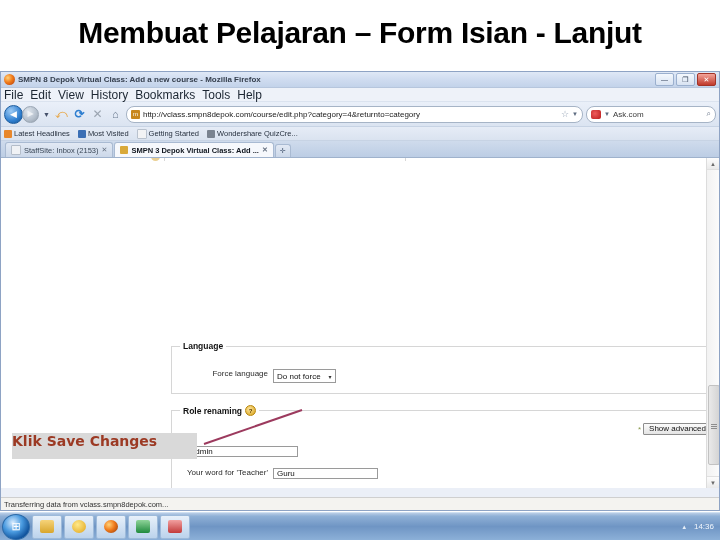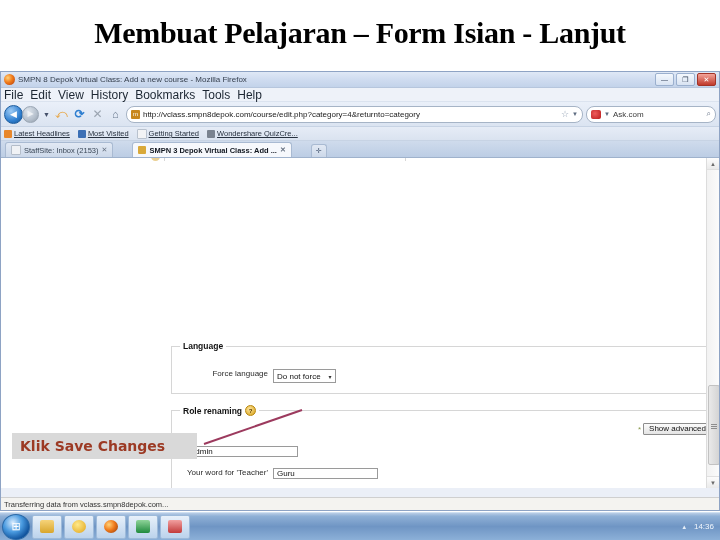--- a/index.html
+++ b/index.html
@@ -8,21 +8,21 @@
     background: #ffffff;
     font-family: "Liberation Sans", sans-serif;
     overflow: hidden;
   }
   #page { position: relative; width: 720px; height: 540px; background:#fff; }
 
   
   .slide-title {
     position: absolute; left: 0; top: 16px; width: 720px;
     text-align: center;
-    font-family: Liberation Serif, serif;
+    font-family: Liberation Sans, sans-serif;
     font-size: 30px; font-weight: bold; color: #000;
     letter-spacing: -0.3px;
     white-space: nowrap;
   }
 
   
   .browser {
     position: absolute; left: 0; top: 71px; width: 720px; height: 440px;
     background: #ebeff7;
     border: 1px solid #8ea3c4;
@@ -38,20 +38,21 @@
     display: flex; align-items: center;
   }
   .ff-logo {
     width: 11px; height: 11px; margin: 0 3px 0 3px; border-radius: 50%;
     background: radial-gradient(circle at 35% 35%, #ffd27a 0%, #f07b1c 45%, #b03a0a 100%);
     flex: 0 0 auto;
   }
   .title-text {
     font-size: 8px; color: #36404f; white-space: nowrap; overflow: hidden;
     flex: 1 1 auto;
+    font-weight: bold;
   }
   .wincontrols { display: flex; gap: 2px; margin-right: 3px; flex: 0 0 auto; }
   .wc {
     width: 17px; height: 11px; border: 1px solid #9bb0ce; border-radius: 2px;
     background: linear-gradient(to bottom,#f4f8fd,#d8e3f2);
     display: flex; align-items: center; justify-content: center;
     font-size: 7px; color: #33425a; line-height: 1;
   }
   .wc.close { background: linear-gradient(to bottom,#f3a49a,#c0392b); border-color:#a23327; color:#fff; }
 
@@ -121,32 +122,32 @@
   }
   .search-text { font-size: 8px; color: #3b3b3b; flex: 1 1 auto; white-space: nowrap;}
   .mag { font-size: 8px; color: #5d6b80; }
 
   
   .bookmarks {
     height: 13px; background: linear-gradient(to bottom,#e6ecf6,#dae3f0);
     border-bottom: 1px solid #c7d3e4;
     display: flex; align-items: center; gap: 8px; padding-left: 3px;
   }
-  .bm { display: flex; align-items: center; gap: 2px; font-size: 7.5px; color: #27313f; white-space: nowrap; text-decoration: underline;}
+  .bm { display: flex; align-items: center; gap: 2px; font-size: 7.5px; color: #27313f; white-space: nowrap;}
   .bm-ico { width:8px; height:8px; border-radius:1px; flex:0 0 auto; }
   .bm-ico.feed { background:#e8872b; }
   .bm-ico.visited { background:#3b6fb5; }
   .bm-ico.plain { background:#f2f3f5; border:1px solid #b9c2ce; }
   .bm-ico.quiz { background:#7a8390; }
 
   
   .tabstrip {
     height: 16px; background: linear-gradient(to bottom,#cfdbec,#bccde4);
     border-bottom: 1px solid #9fb2cc;
-    display: flex; align-items: flex-end; padding-left: 4px; gap: 19px;
+    display: flex; align-items: flex-end; padding-left: 4px; gap: 1px;
   }
   .tab {
     height: 14px; display: flex; align-items: center; gap: 3px;
     padding: 0 5px; font-size: 7.5px; color: #26303d;
     border: 1px solid #a9bad2; border-bottom: none;
     border-radius: 3px 3px 0 0; white-space: nowrap;
   }
   .tab.inactive { background: linear-gradient(to bottom,#e2e9f4,#ccd8e9); color:#3a4757; }
   .tab.active { background: #f6f8fc; color:#10161f; font-weight: bold; }
   .tab .tabico { width:8px; height:8px; border-radius:1px; flex:0 0 auto;}
@@ -258,21 +259,21 @@
     position: absolute; left: 0; bottom: 0; width: 100%; height: 13px;
     background: #f4f3f0; border-top: 1px solid #cfcfcf;
     display: flex; align-items: center; padding-left: 3px;
     font-size: 7.5px; color: #333; box-sizing: border-box;
   }
 
   
   .callout {
     position: absolute; left: 12px; top: 433px; width: 185px; height: 26px;
     background: #d9d9d9;
-    display: flex; align-items: center; padding-left: 8px;
+    display: flex; align-items: flex-start; padding-left: 0;
     box-sizing: border-box;
   }
   .callout span {
     font-size: 14px; font-weight: bold; color: #9c3a24;
     font-family: "DejaVu Sans", sans-serif;
     white-space: nowrap;
   }
   .arrow-svg { position: absolute; left: 190px; top: 408px; width: 120px; height: 40px; }
 
   

